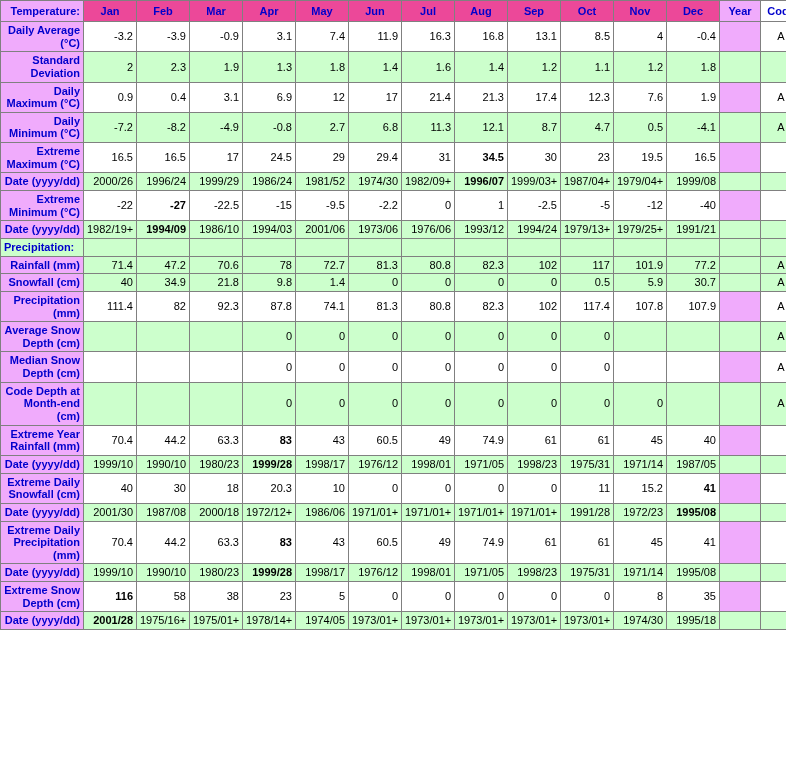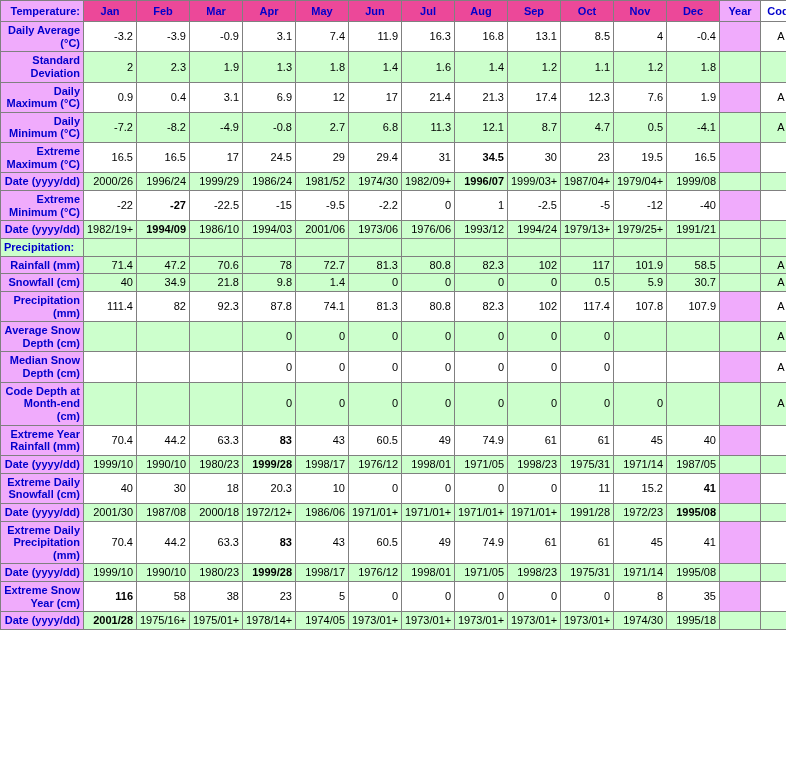--- a/index.html
+++ b/index.html
@@ -263,21 +263,21 @@
         <td class="data alt">47.2</td>
         <td class="data alt">70.6</td>
         <td class="data alt">78</td>
         <td class="data alt">72.7</td>
         <td class="data alt">81.3</td>
         <td class="data alt">80.8</td>
         <td class="data alt">82.3</td>
         <td class="data alt">102</td>
         <td class="data alt">117</td>
         <td class="data alt">101.9</td>
-        <td class="data alt">58.5</td>
+        <td class="data alt">77.2</td>
         <td class="year-col alt">&nbsp;</td>
         <td class="code-col alt">A</td>
       </tr>
       <tr>
         <td class="rowlabel">Snowfall (cm)</td>
         <td class="data alt">40</td>
         <td class="data alt">34.9</td>
         <td class="data alt">21.8</td>
         <td class="data alt">9.8</td>
         <td class="data alt">1.4</td>
@@ -455,21 +455,21 @@
         <td class="data alt">1998/01</td>
         <td class="data alt">1971/05</td>
         <td class="data alt">1998/23</td>
         <td class="data alt">1975/31</td>
         <td class="data alt">1971/14</td>
         <td class="data alt">1995/08</td>
         <td class="year-col alt">&nbsp;</td>
         <td class="code-col alt">&nbsp;</td>
       </tr>
       <tr>
-        <td class="rowlabel">Extreme Snow Year (cm)</td>
+        <td class="rowlabel">Extreme Snow Depth (cm)</td>
         <td class="data bold">116</td>
         <td class="data">58</td>
         <td class="data">38</td>
         <td class="data">23</td>
         <td class="data">5</td>
         <td class="data">0</td>
         <td class="data">0</td>
         <td class="data">0</td>
         <td class="data">0</td>
         <td class="data">0</td>

